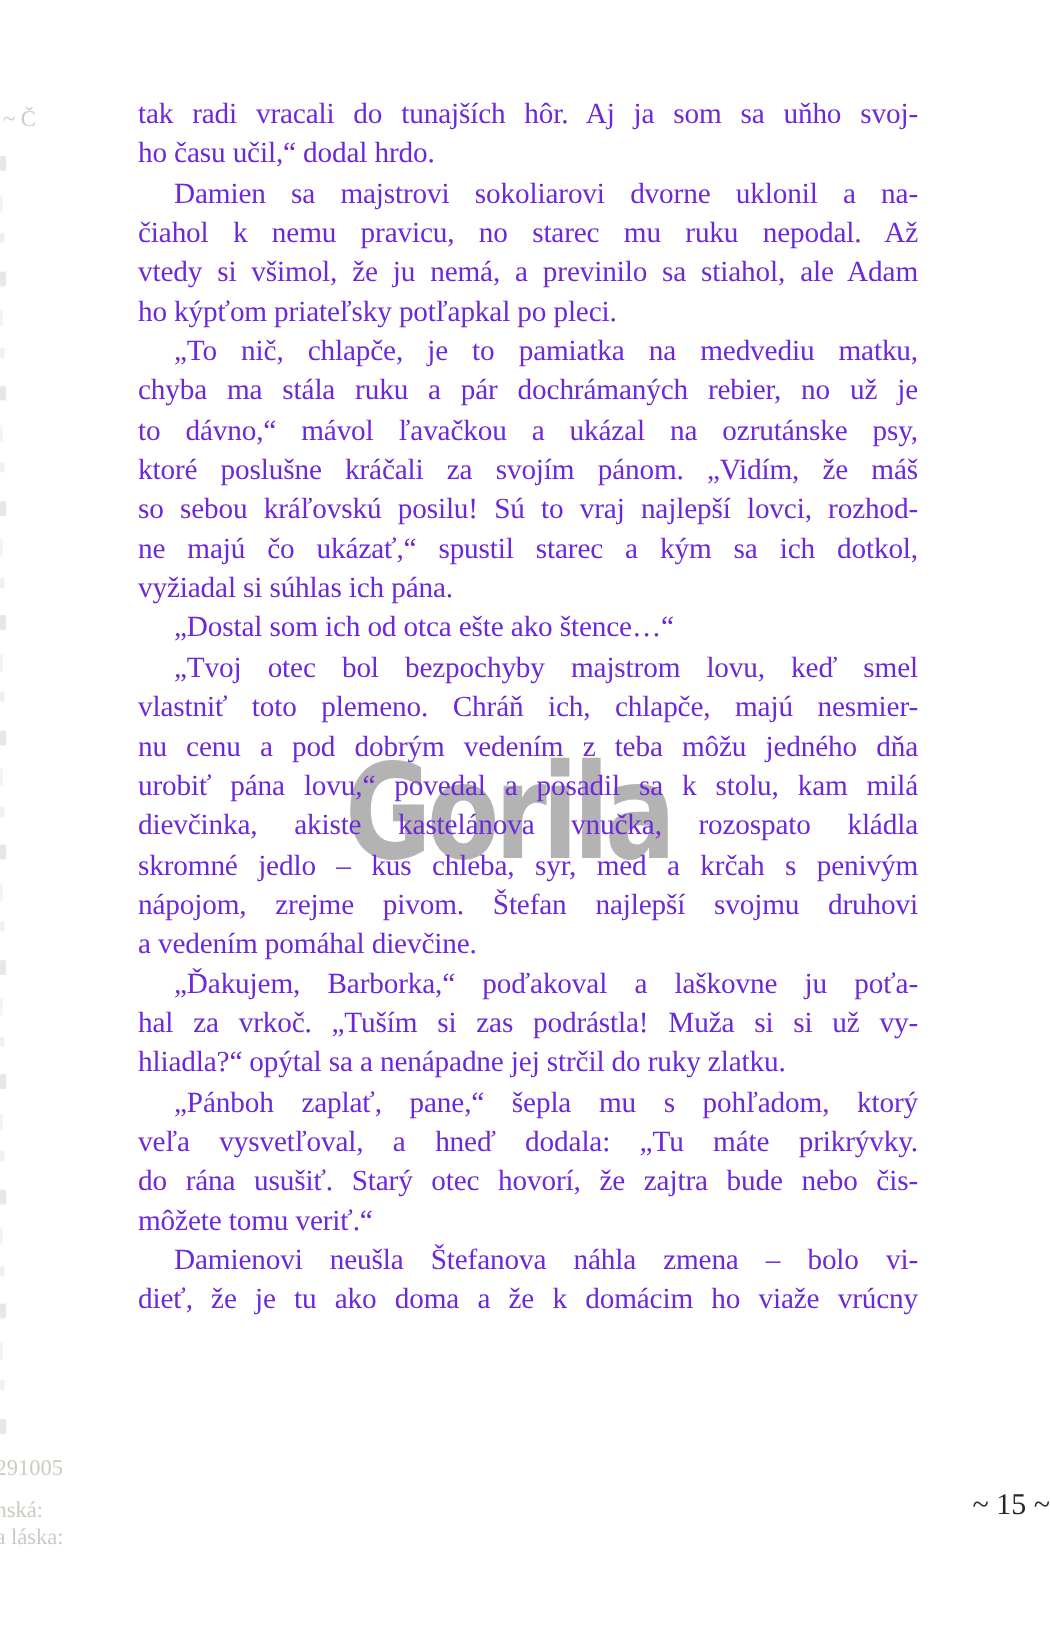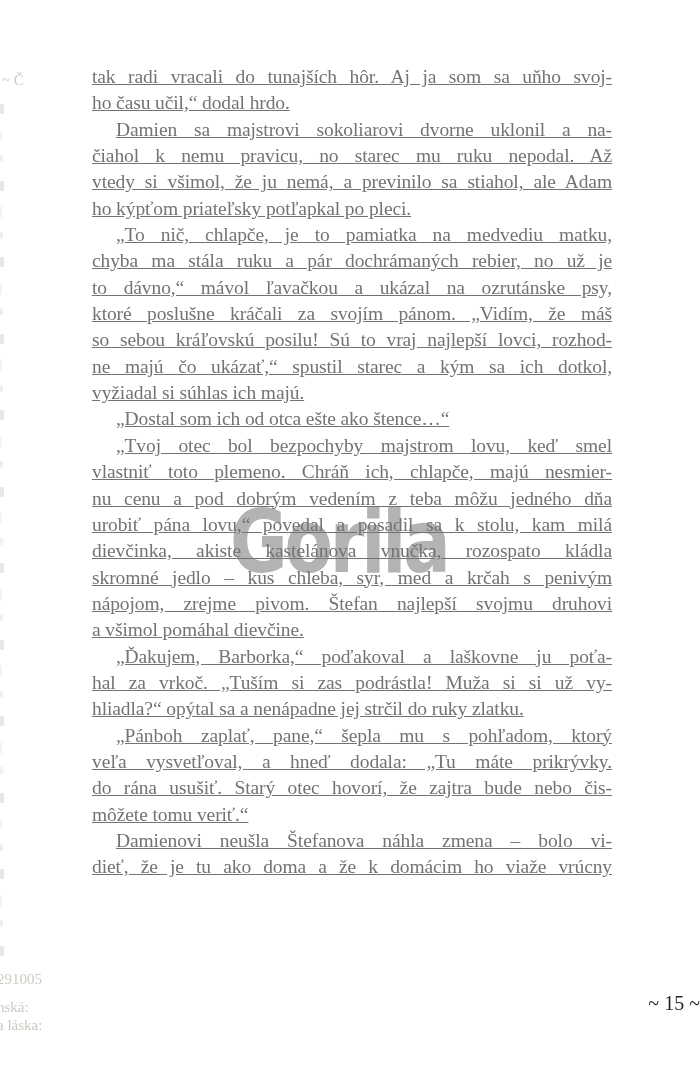--- a/index.html
+++ b/index.html
@@ -126,43 +126,43 @@
       <div class="speck" style="top: 818px;"></div>
       <div class="speck" style="top: 843.5px;"></div>
       <div class="speck" style="top: 869px;"></div>
       <div class="speck" style="top: 894.5px;"></div>
       <div class="speck" style="top: 920px;"></div>
       <div class="speck" style="top: 945.5px;"></div>
     </div>
 
   <div class="frag frag-top" style="color: rgb(203, 202, 193);">~ Č</div>
 
-  <div class="textblock" style="color: #737373; text-decoration: underline;">
+  <div class="textblock" style="color: #6d28d9;">
       <div class="line">tak radi vracali do tunajších hôr. Aj ja som sa uňho svoj-</div>
       <div class="line para-end">ho času učil,“ dodal hrdo.</div>
       <div class="line indent">Damien sa majstrovi sokoliarovi dvorne uklonil a na-</div>
       <div class="line">čiahol k nemu pravicu, no starec mu ruku nepodal. Až</div>
       <div class="line">vtedy si všimol, že ju nemá, a previnilo sa stiahol, ale Adam</div>
       <div class="line para-end">ho kýpťom priateľsky potľapkal po pleci.</div>
       <div class="line indent">„To nič, chlapče, je to pamiatka na medvediu matku,</div>
       <div class="line">chyba ma stála ruku a pár dochrámaných rebier, no už je</div>
       <div class="line">to dávno,“ mávol ľavačkou a ukázal na ozrutánske psy,</div>
       <div class="line">ktoré poslušne kráčali za svojím pánom. „Vidím, že máš</div>
       <div class="line">so sebou kráľovskú posilu! Sú to vraj najlepší lovci, rozhod-</div>
       <div class="line">ne majú čo ukázať,“ spustil starec a kým sa ich dotkol,</div>
-      <div class="line para-end">vyžiadal si súhlas ich majú.</div>
+      <div class="line para-end">vyžiadal si súhlas ich pána.</div>
       <div class="line indent para-end">„Dostal som ich od otca ešte ako štence…“</div>
       <div class="line indent">„Tvoj otec bol bezpochyby majstrom lovu, keď smel</div>
       <div class="line">vlastniť toto plemeno. Chráň ich, chlapče, majú nesmier-</div>
       <div class="line">nu cenu a pod dobrým vedením z teba môžu jedného dňa</div>
       <div class="line">urobiť pána lovu,“ povedal a posadil sa k stolu, kam milá</div>
       <div class="line">dievčinka, akiste kastelánova vnučka, rozospato kládla</div>
       <div class="line">skromné jedlo – kus chleba, syr, med a krčah s penivým</div>
       <div class="line">nápojom, zrejme pivom. Štefan najlepší svojmu druhovi</div>
-      <div class="line para-end">a všimol pomáhal dievčine.</div>
+      <div class="line para-end">a vedením pomáhal dievčine.</div>
       <div class="line indent">„Ďakujem, Barborka,“ poďakoval a laškovne ju poťa-</div>
       <div class="line">hal za vrkoč. „Tuším si zas podrástla! Muža si si už vy-</div>
       <div class="line para-end">hliadla?“ opýtal sa a nenápadne jej strčil do ruky zlatku.</div>
       <div class="line indent">„Pánboh zaplať, pane,“ šepla mu s pohľadom, ktorý</div>
       <div class="line">veľa vysvetľoval, a hneď dodala: „Tu máte prikrývky.</div>
       <div class="line">do rána usušiť. Starý otec hovorí, že zajtra bude nebo čis-</div>
       <div class="line para-end">môžete tomu veriť.“</div>
       <div class="line indent">Damienovi neušla Štefanova náhla zmena – bolo vi-</div>
       <div class="line">dieť, že je tu ako doma a že k domácim ho viaže vrúcny</div>
     </div>

